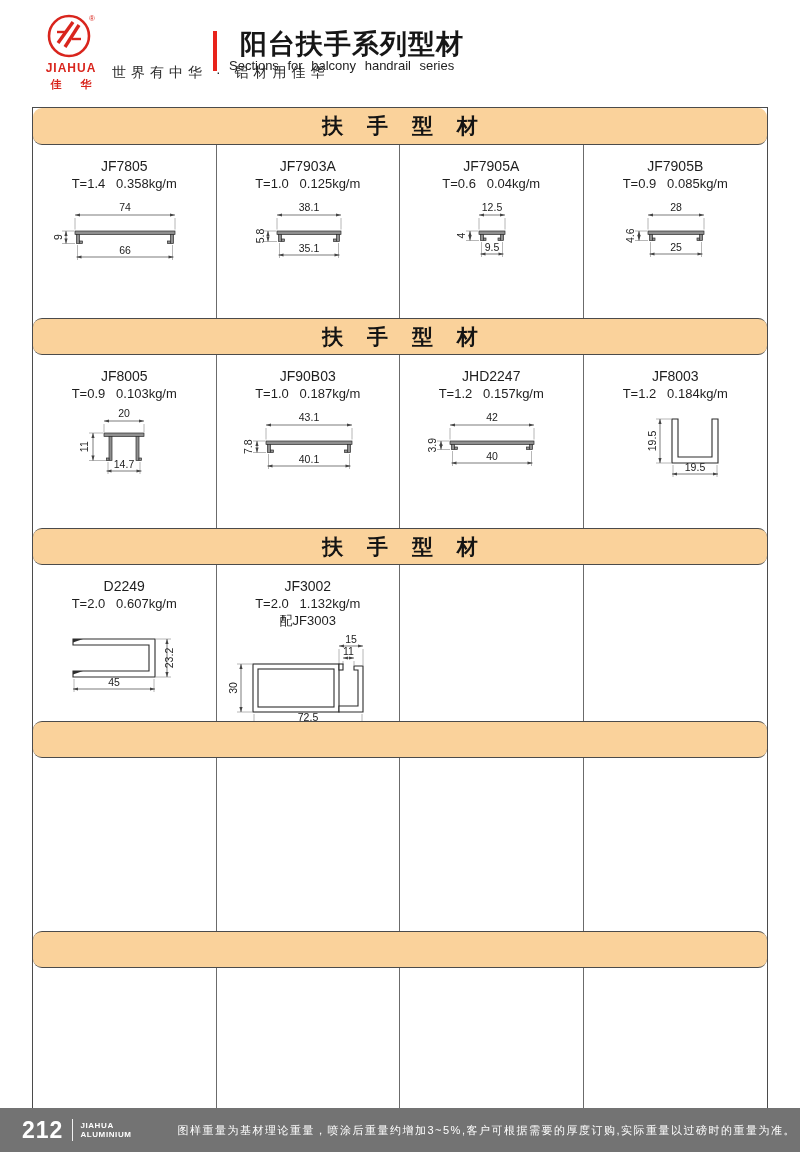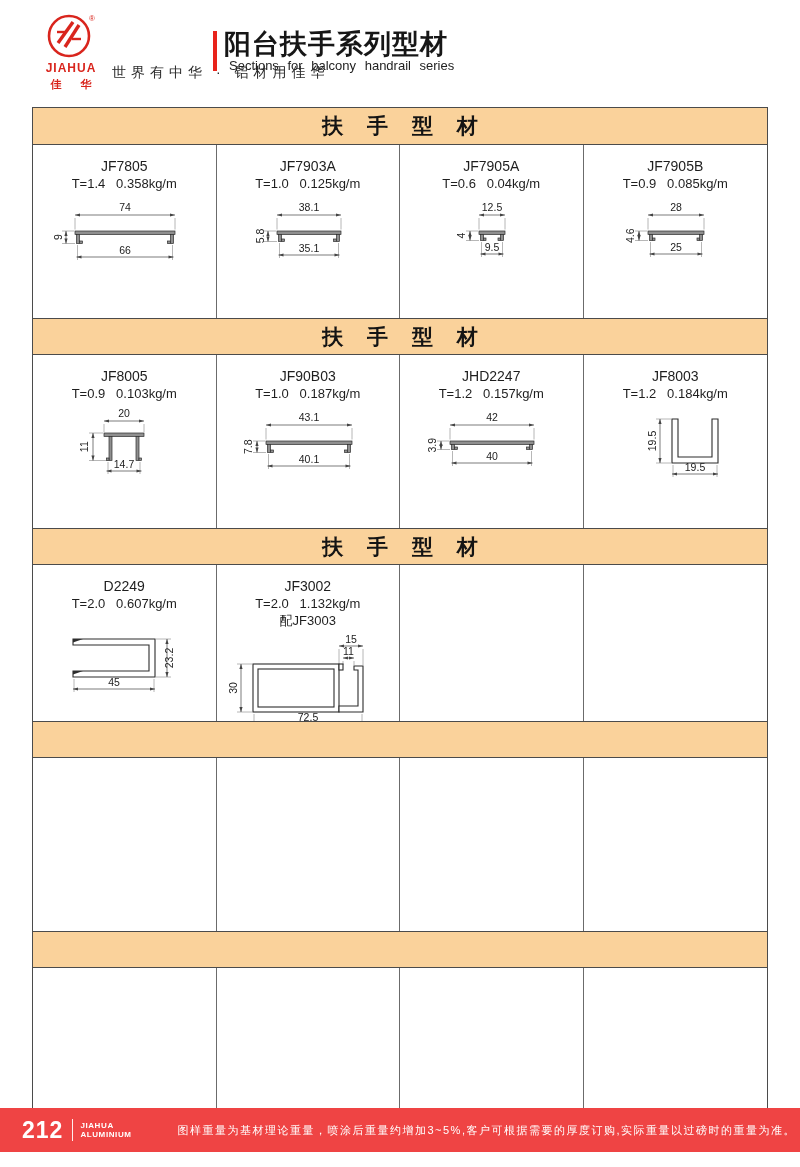--- a/index.html
+++ b/index.html
@@ -8,46 +8,46 @@
 
   
   .logo-block{position:absolute;left:26px;top:12px;width:90px;text-align:center;}
   .logo-mark{display:block;margin:0 auto;}
   .logo-en{color:#d9251d;font-weight:bold;font-size:12px;letter-spacing:1px;margin-top:1px;}
   .logo-cn{color:#d9251d;font-weight:bold;font-size:11px;letter-spacing:8px;padding-left:8px;margin-top:2px;}
   .brand-title{position:absolute;left:118px;top:16px;font-size:39px;font-weight:bold;letter-spacing:2px;color:#1a1a1a;}
   .brand-slogan{position:absolute;left:112px;top:64px;font-size:14px;letter-spacing:5px;color:#2b2b2b;}
   .title-divider{position:absolute;left:213px;top:31px;width:4px;height:40px;background:#e8231b;}
   
-  .page-title-cn{position:absolute;left:224px;top:26px;font-size:27px;font-weight:bold;letter-spacing:1px;color:#161616;}
+  .page-title-cn{position:absolute;left:240px;top:26px;font-size:27px;font-weight:bold;letter-spacing:1px;color:#161616;}
   .page-title-en{position:absolute;left:229px;top:58px;font-size:13px;word-spacing:5px;color:#222;}
 
   
   .sheet{position:absolute;left:32px;top:107px;width:736px;border:1.6px solid #4b4b4b;box-sizing:border-box;background:#fff;}
-  .band{height:37px;background:#fad29b;border-top:1px solid #4b4b4b;border-bottom:1px solid #4b4b4b;display:flex;align-items:center;justify-content:center;box-sizing:border-box;}
+  .band{height:37px;background:#fad29b;border-top:1px solid #4b4b4b;border-bottom:1px solid #4b4b4b;display:flex;align-items:center;justify-content:center;box-sizing:border-box;border-radius:9px;}
   .band:first-child{border-top:none;}
   .band span{font-size:21px;font-weight:bold;color:#141414;letter-spacing:9px;margin-right:-9px;}
   .trow{display:grid;grid-template-columns:1fr 1fr 1fr 1fr;}
   .cell{border-right:1px solid #6b6b6b;box-sizing:border-box;height:173px;text-align:center;padding-top:13px;overflow:hidden;}
   .cell:last-child{border-right:none;}
   .trow.r3 .cell{height:156px;}
   .trow.r5 .cell{height:161px;}
   .model{font-size:14px;color:#1e1e1e;line-height:17px;}
   .spec,.note{font-size:13px;color:#1e1e1e;line-height:17px;white-space:pre;}
   .cell svg{display:block;margin:5px auto 0;}
 
   
   .plate{fill:#8f8f8f;stroke:#2d2d2d;stroke-width:0.7;}
   .wall{fill:#ffffff;stroke:#2d2d2d;stroke-width:1.1;}
   line.dim{stroke:#444;stroke-width:0.7;}
   line.ext{stroke:#7a7a7a;stroke-width:0.55;}
   text.dt{font-size:10.5px;fill:#222;text-anchor:middle;}
 
   
-  .footer{position:absolute;left:0;top:1108px;width:800px;height:44px;background:#ef4444;display:flex;align-items:center;color:#fff;}
+  .footer{position:absolute;left:0;top:1108px;width:800px;height:44px;background:#737373;display:flex;align-items:center;color:#fff;}
   .page-num{font-size:23px;font-weight:bold;margin-left:22px;letter-spacing:1px;}
   .fdiv{width:1px;height:22px;background:#fff;opacity:.9;margin:0 7px 0 9px;}
   .fbrand{font-size:8px;line-height:9.5px;letter-spacing:.6px;font-weight:bold;}
   .fnote{margin-left:auto;margin-right:4px;font-size:11px;letter-spacing:1.5px;white-space:nowrap;}
 </style>
 </head>
 <body>
 
 <div class="page">
 

